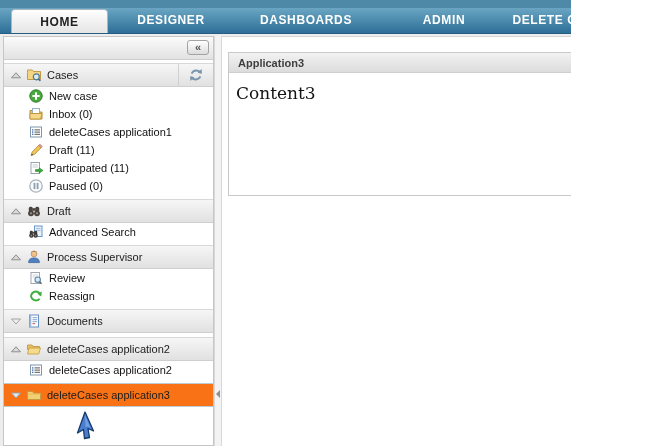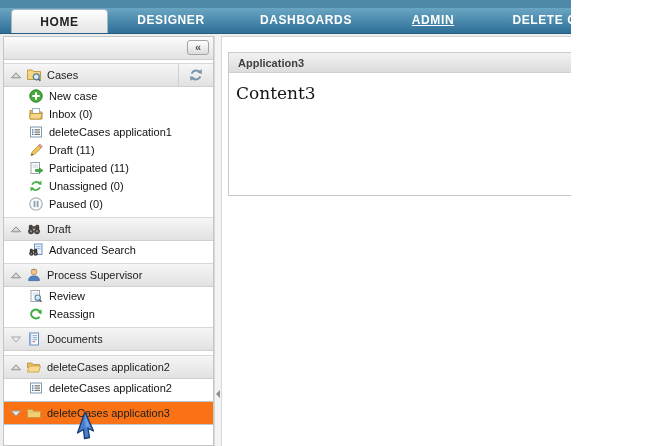--- a/index.html
+++ b/index.html
@@ -12,21 +12,21 @@
           background:linear-gradient(#6aa6c3,#2e6f97);border-bottom:1px solid #265d82;}
   .navtab{position:absolute;top:0;height:25px;line-height:25px;text-align:center;
           font-size:12px;font-weight:bold;letter-spacing:.6px;color:#fff;cursor:pointer;}
   .navtab.active{top:1px;height:24px;line-height:24px;color:#222;
           background:linear-gradient(#fefefe,#e5e5e5);
           border:1px solid #a9b7c0;border-bottom:none;border-radius:4px 4px 0 0;
           box-sizing:border-box;}
   .t-home{left:11px;width:97px;}
   .t-designer{left:115px;width:112px;}
   .t-dashboards{left:245px;width:122px;}
-  .t-admin{left:375px;width:116px;text-decoration:underline;}
+  .t-admin{left:386px;width:116px;}
   .t-delete{left:498px;width:128px;}
 
   
   .sidebar{position:absolute;left:3px;top:36px;width:211px;height:410px;
            background:#fff;border:1px solid #c6c6c6;box-sizing:border-box;}
   .sb-toolbar{position:relative;height:22px;background:linear-gradient(#fbfbfb,#e2e2e2);
               border-bottom:1px solid #cfcfcf;}
   .collapse-btn{position:absolute;right:4px;top:3px;width:22px;height:15px;line-height:13px;
               text-align:center;border:1px solid #a3a3a3;border-radius:3px;
               background:linear-gradient(#ffffff,#dcdcdc);color:#555;
@@ -163,31 +163,20 @@
           <line x1="4.5" y1="5" x2="10" y2="5" stroke="#c2ccd3" stroke-width="1"></line>
           <line x1="4.5" y1="7" x2="10" y2="7" stroke="#c2ccd3" stroke-width="1"></line>
           <polygon points="7.5,9.6 11.3,9.6 11.3,7.9 15,10.5 11.3,13.1 11.3,11.4 7.5,11.4" fill="#3fae3f" stroke="#2b8a2b" stroke-width="0.7"></polygon>
         </svg>
       </span>
       <span class="ilabel">Participated (11)</span>
     </div>
     <div class="item">
       <span class="iicon">
         <svg width="16" height="16" viewBox="0 0 16 16">
-          <path d="M12.5 6 A5 5 0 0 0 4 6.6" fill="none" stroke="#49b144" stroke-width="1.8"></path>
-          <polygon points="13.4,2.6 13.6,7 9.6,6" fill="#49b144"></polygon>
-          <path d="M3.5 10 A5 5 0 0 0 12 9.4" fill="none" stroke="#49b144" stroke-width="1.8"></path>
-          <polygon points="2.6,13.4 2.4,9 6.4,10" fill="#49b144"></polygon>
-        </svg>
-      </span>
-      <span class="ilabel">Unassigned (0)</span>
-    </div>
-    <div class="item">
-      <span class="iicon">
-        <svg width="16" height="16" viewBox="0 0 16 16">
           <circle cx="8" cy="8" r="6.2" fill="#fbfbfb" stroke="#a8b4bd" stroke-width="1.3"></circle>
           <rect x="5.6" y="4.9" width="1.8" height="6.2" fill="#8aa0b5"></rect>
           <rect x="8.7" y="4.9" width="1.8" height="6.2" fill="#8aa0b5"></rect>
         </svg>
       </span>
       <span class="ilabel">Paused (0)</span>
     </div>
 
     <div class="section gap4">
       <span class="tri">

